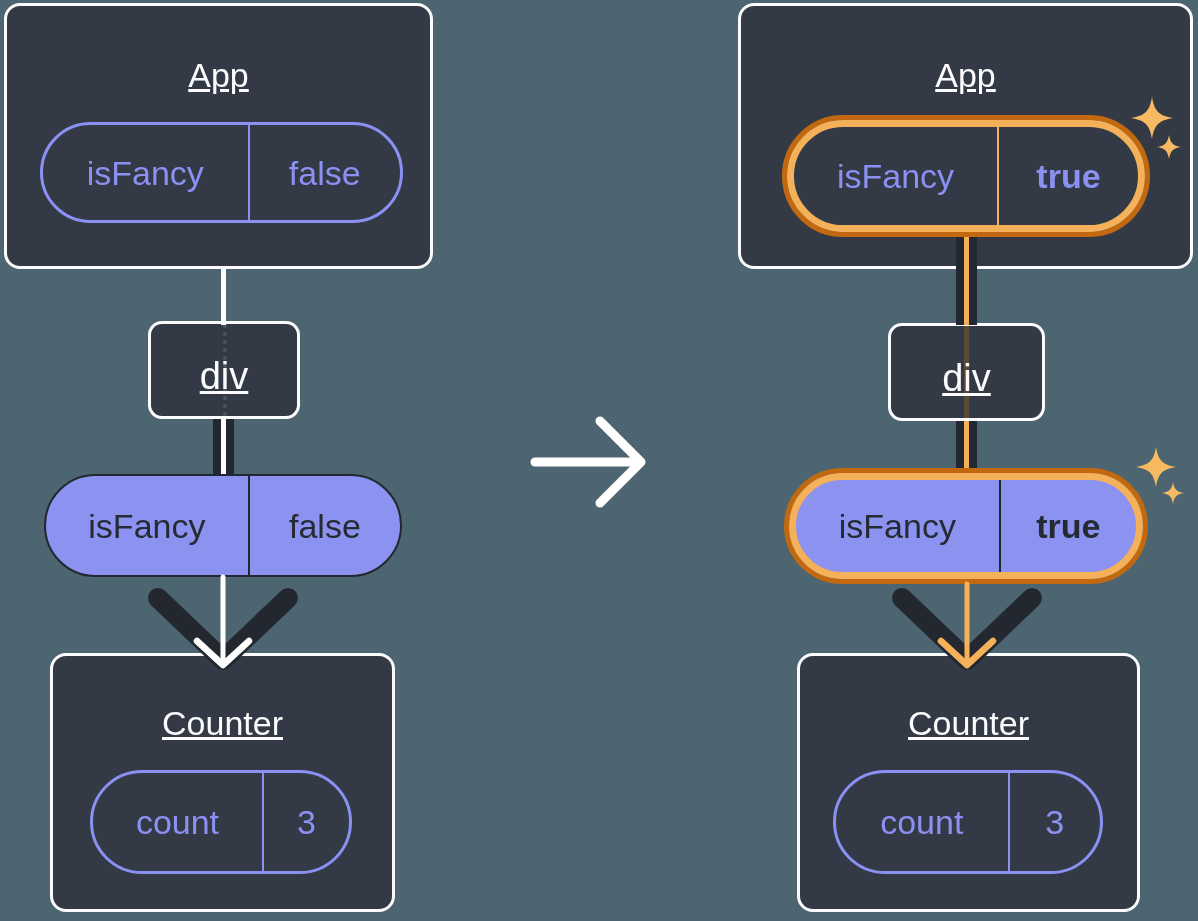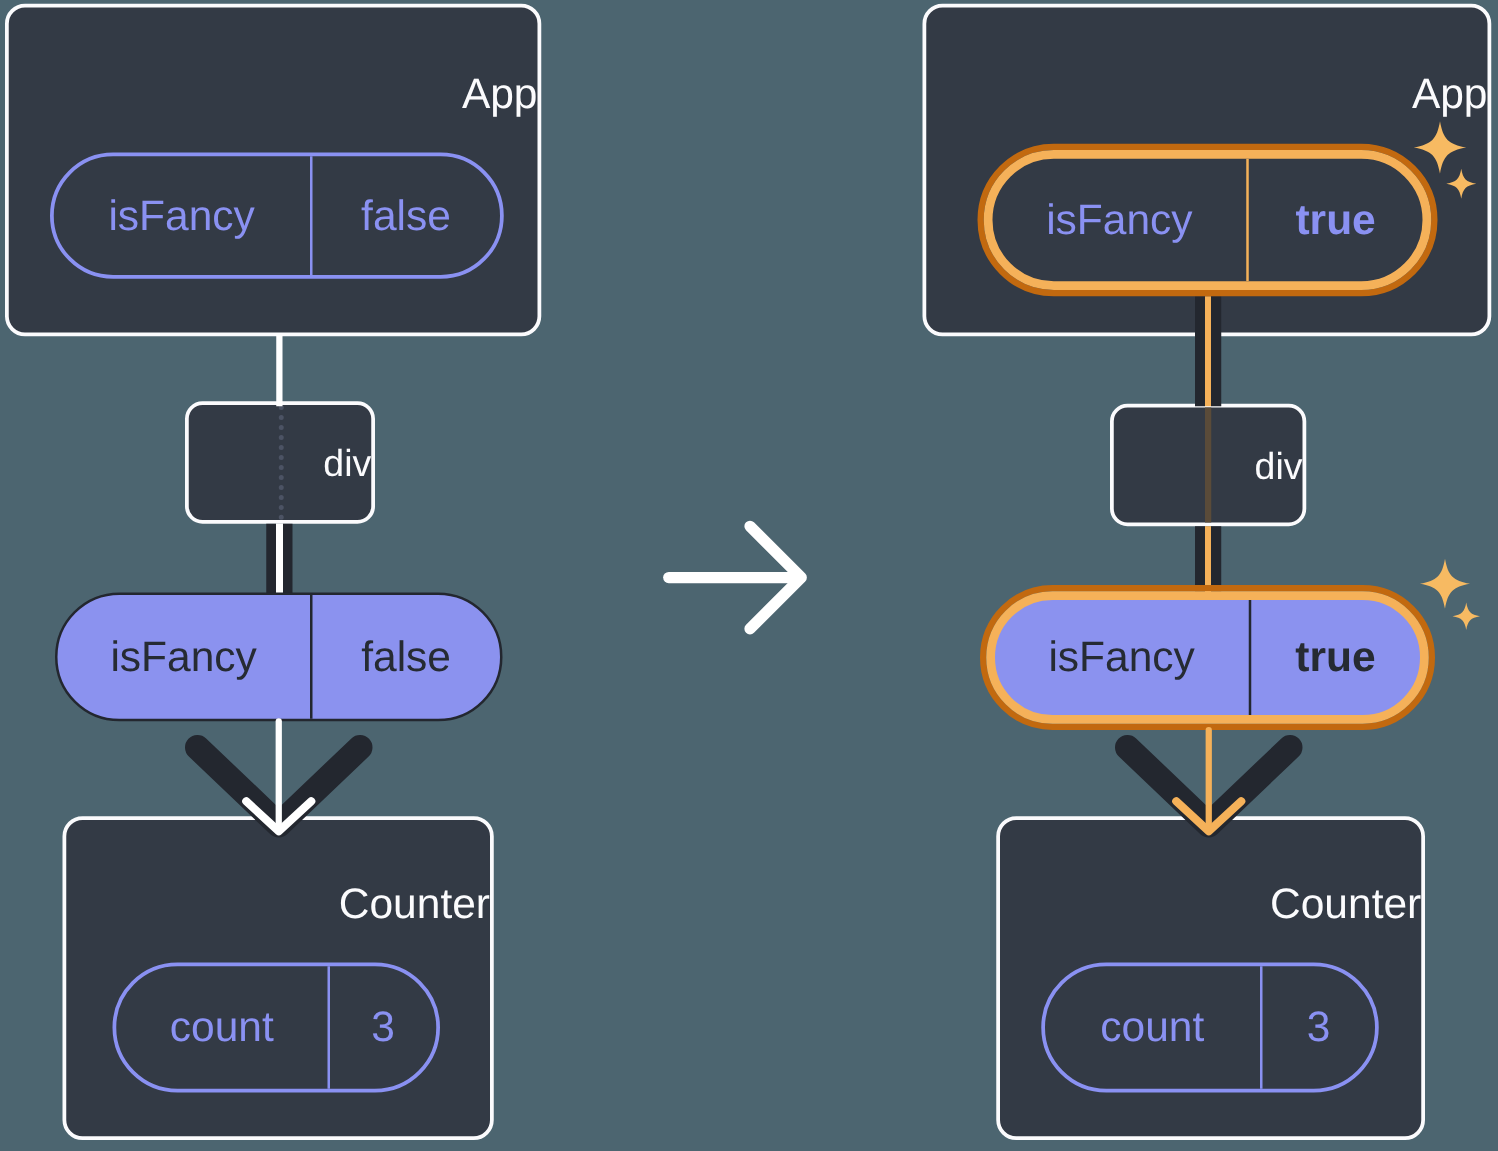--- a/index.html
+++ b/index.html
@@ -16,26 +16,27 @@
   
   .card{
     position:absolute;
     background:var(--c-card_bg);
     border:3px solid var(--c-card_border);
     border-radius:16px;
     box-sizing:border-box;
   }
   .card-title{
     position:absolute;left:0;width:100%;
-    text-align:right;
+    text-align:center;
     color:var(--c-text_light);
     font-size:34px;font-weight:500;
     line-height:1;
-  }
-  .divcard-title{font-size:30px;}
+    text-decoration:underline;
+  }
+  .divcard-title{font-size:38px;}
   
   .pill{
     position:absolute;
     display:flex;
     box-sizing:border-box;
     align-items:stretch;
   }
   .pill .cell{
     display:flex;align-items:center;justify-content:center;
     font-size:34px;line-height:1;

